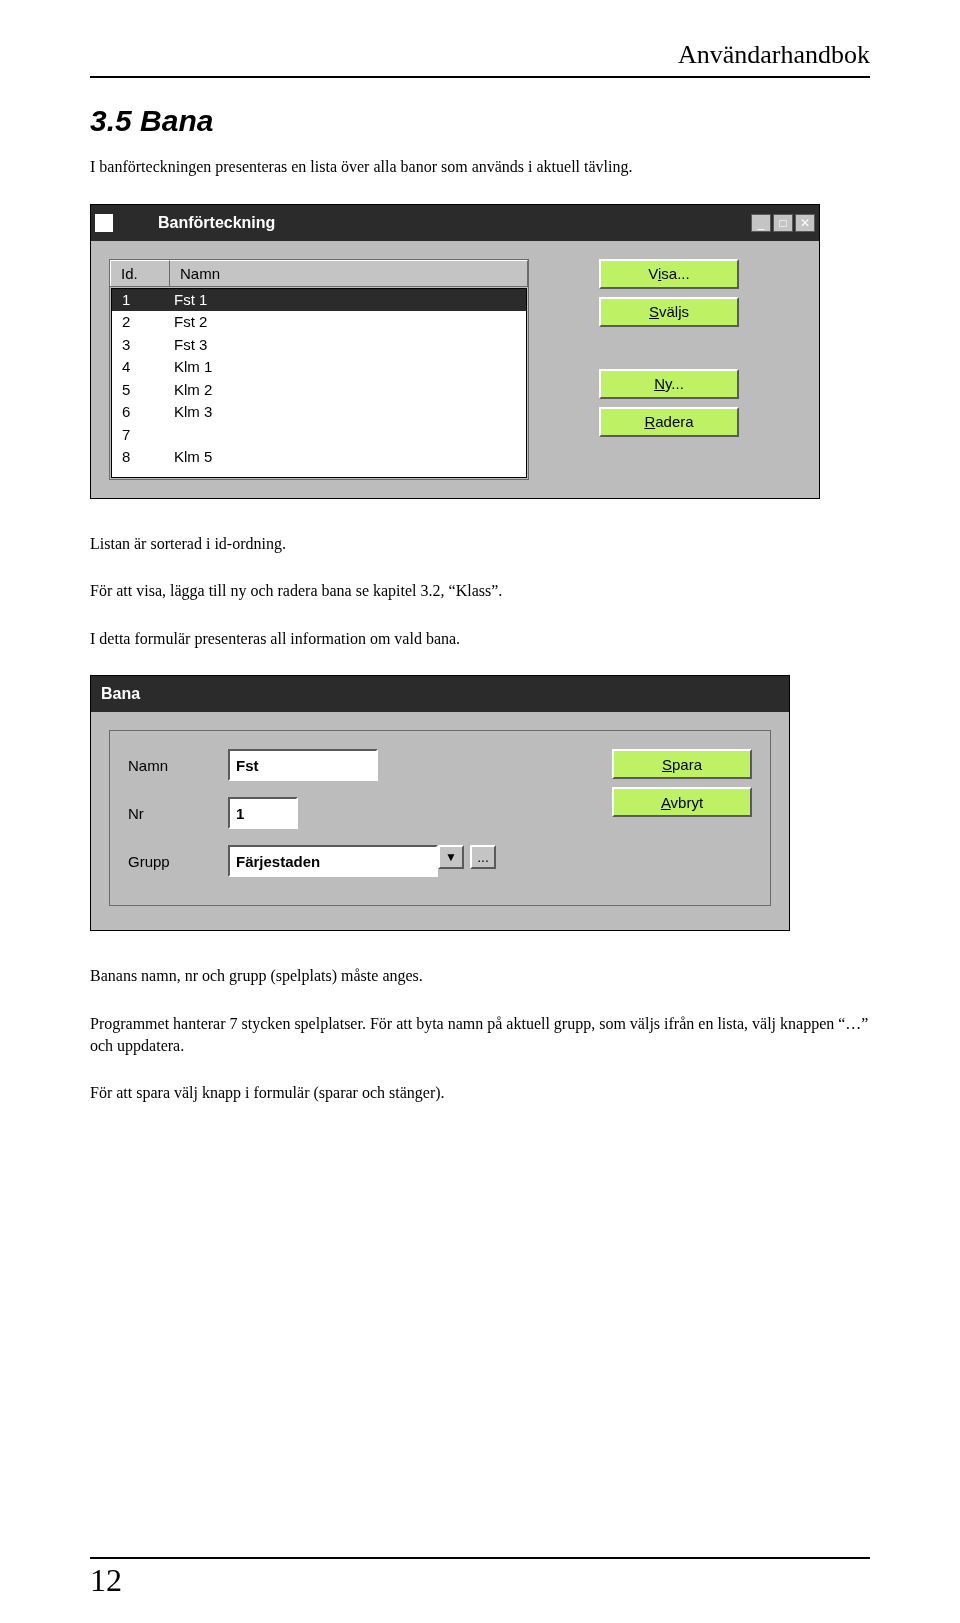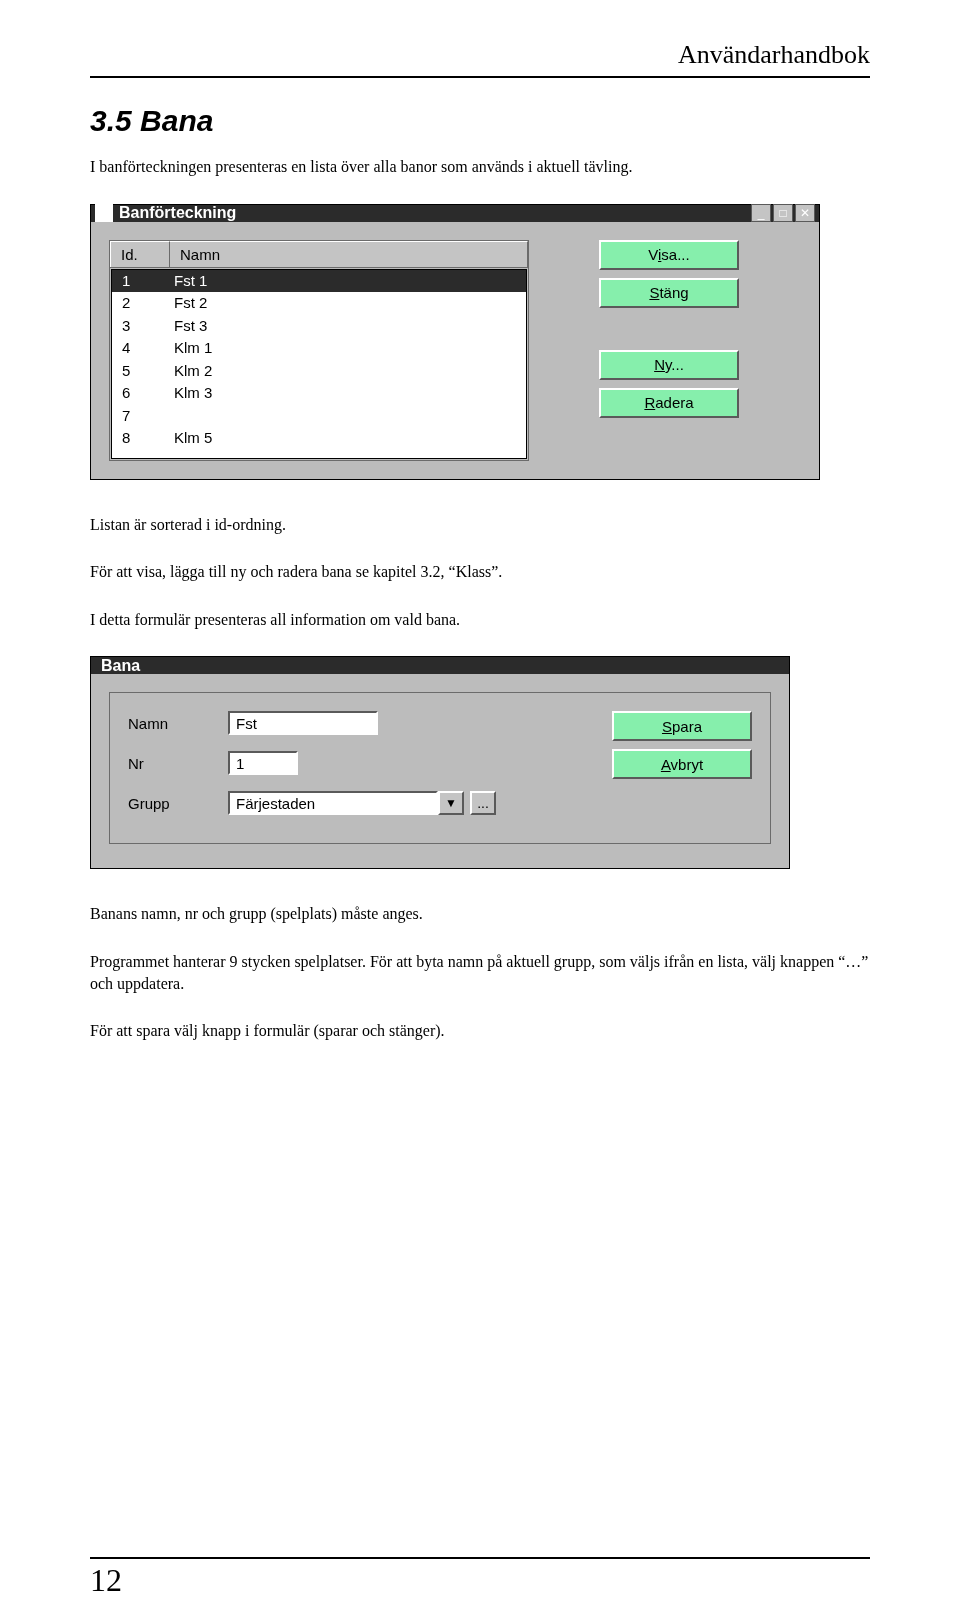--- a/index.html
+++ b/index.html
@@ -50,22 +50,23 @@
     border: 1px solid #000;
     font-family: Arial, Helvetica, sans-serif;
     font-size: 16px;
   }
   .win1 { width: 730px; }
   .titlebar {
     background: #2b2b2b;
     color: #fff;
     display: flex;
     align-items: center;
-    height: 17px;
+    height: 36px;
     padding: 0 4px;
+    gap: 39px;
   }
   .titlebar .tb-icon {
     width: 18px; height: 18px;
     background: #fff;
     margin-right: 6px;
     display: inline-block;
   }
   .titlebar .tb-title { flex: 1; font-weight: bold; }
   .titlebar .tb-btns { display: flex; gap: 2px; }
   .tb-btn {
@@ -109,21 +110,21 @@
     display: flex;
     font-size: 15px;
     line-height: 1.5;
   }
   .list-row .c-id { width: 58px; padding-left: 10px; }
   .list-row .c-name { flex: 1; padding-left: 4px; }
   .list-row.sel { background: #2b2b2b; color: #fff; }
 
   .btn-col { display: flex; flex-direction: column; gap: 8px; width: 140px; }
   .win-btn {
-    background: #86efac;
+    background: #bef264;
     border-top: 2px solid #fff;
     border-left: 2px solid #fff;
     border-right: 2px solid #5a5a5a;
     border-bottom: 2px solid #5a5a5a;
     height: 30px;
     display: flex; align-items: center; justify-content: center;
     font-size: 15px;
   }
   .btn-col .spacer { height: 26px; }
   .u { text-decoration: underline; }
@@ -146,24 +147,24 @@
     margin-bottom: 16px;
     font-size: 15px;
   }
   .form-row .lbl { width: 100px; }
   .text-input {
     background: #fff;
     border-top: 2px solid #5a5a5a;
     border-left: 2px solid #5a5a5a;
     border-right: 2px solid #fff;
     border-bottom: 2px solid #fff;
-    height: 24px;
+    height: 32px;
     padding: 0 6px;
     font-size: 15px;
-    display: flex; align-items: center;
+    display: flex; align-items: center; font-weight: bold;
   }
   .ti-name { width: 150px; }
   .ti-nr { width: 70px; }
   .combo {
     display: flex;
     align-items: stretch;
   }
   .combo .text-input { width: 210px; }
   .combo .dd-btn, .combo .ell-btn {
     width: 26px; height: 24px;
@@ -249,21 +250,21 @@
             <span class="c-id">8</span>
             <span class="c-name">Klm 5</span>
           </div>
         </div>
       </div>
       <div class="btn-col">
         <div class="win-btn">
             <span><span>V</span><span class="u">i</span><span>sa...</span></span>
           </div>
         <div class="win-btn">
-            <span><span></span><span class="u">S</span><span>täng</span></span>
+            <span><span></span><span class="u">S</span><span>väljs</span></span>
           </div>
         <div class="spacer"></div>
         <div class="win-btn">
             <span><span></span><span class="u">N</span><span>y...</span></span>
           </div>
         <div class="win-btn">
             <span><span></span><span class="u">R</span><span>adera</span></span>
           </div>
       </div>
     </div>
@@ -304,18 +305,18 @@
             </div>
           <div class="win-btn">
               <span><span></span><span class="u">A</span><span>vbryt</span></span>
             </div>
         </div>
       </div>
     </div>
   </div>
 
   <p class="body-text" style="margin-top:34px;">Banans namn, nr och grupp (spelplats) måste anges.</p>
-  <p class="body-text">Programmet hanterar 9 stycken spelplatser. För att byta namn på aktuell grupp, som väljs ifrån en lista, välj knappen “…” och uppdatera.</p>
+  <p class="body-text">Programmet hanterar 7 stycken spelplatser. För att byta namn på aktuell grupp, som väljs ifrån en lista, välj knappen “…” och uppdatera.</p>
   <p class="body-text">För att spara välj knapp i formulär (sparar och stänger).</p>
 
   <hr class="footer-hr">
   <div class="page-num">12</div>
 </div>
 
 </body></html>

